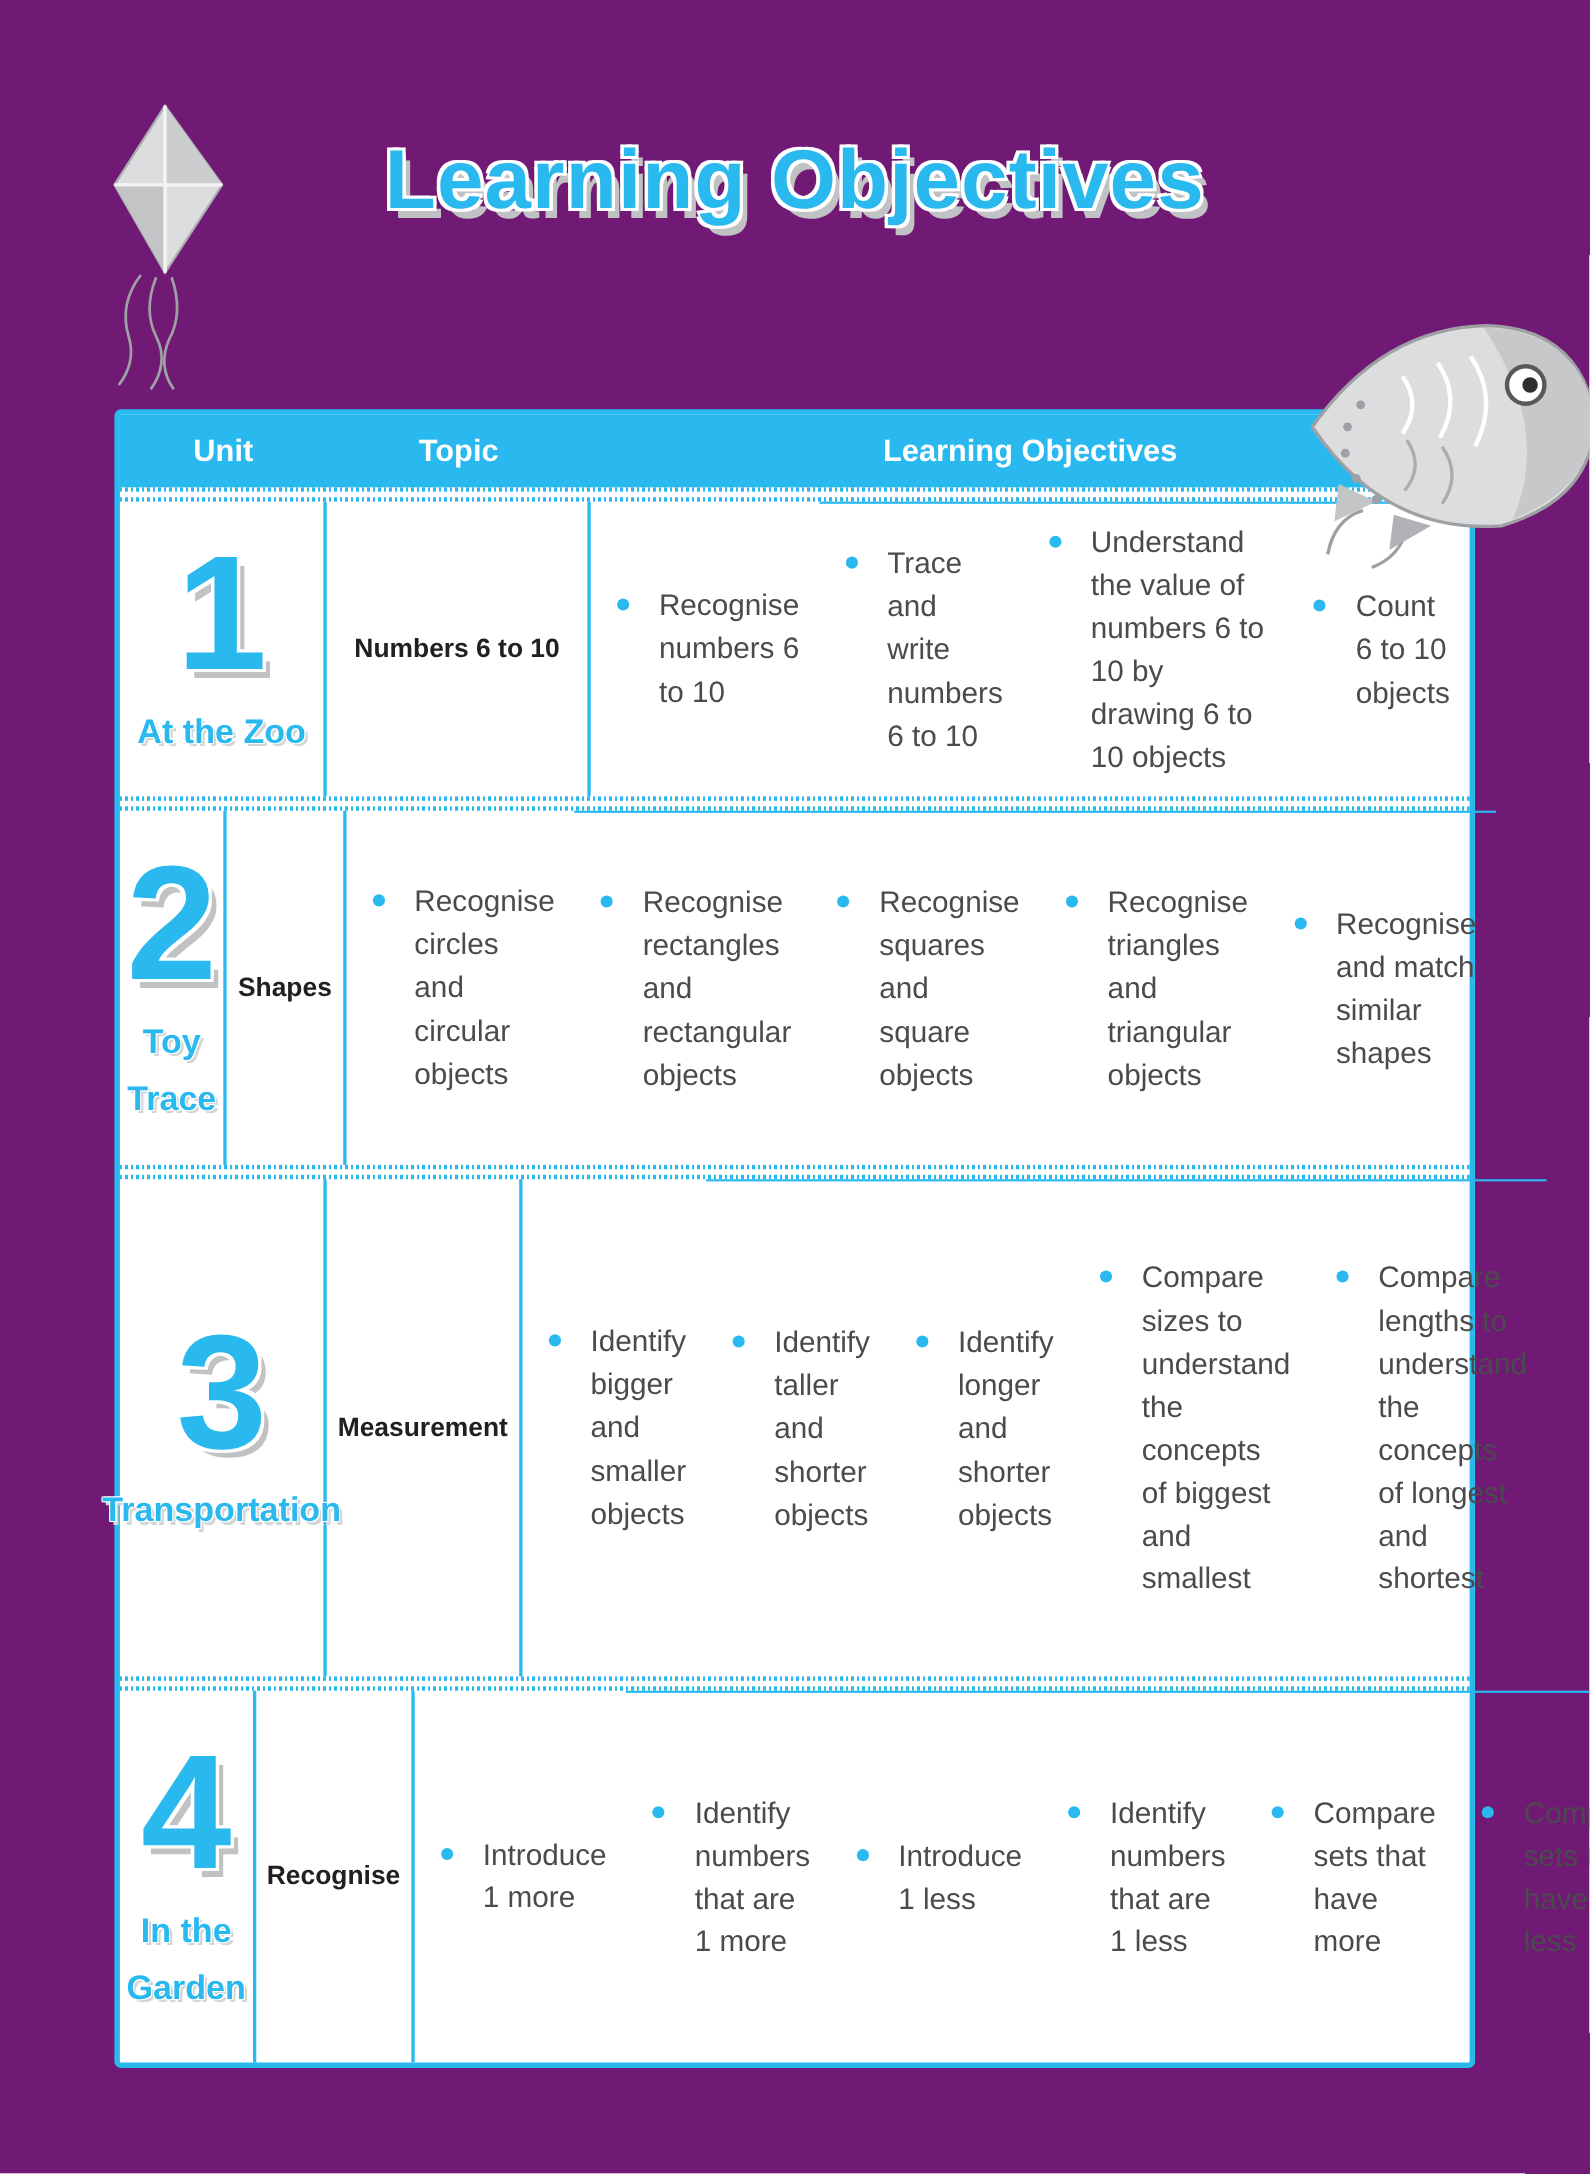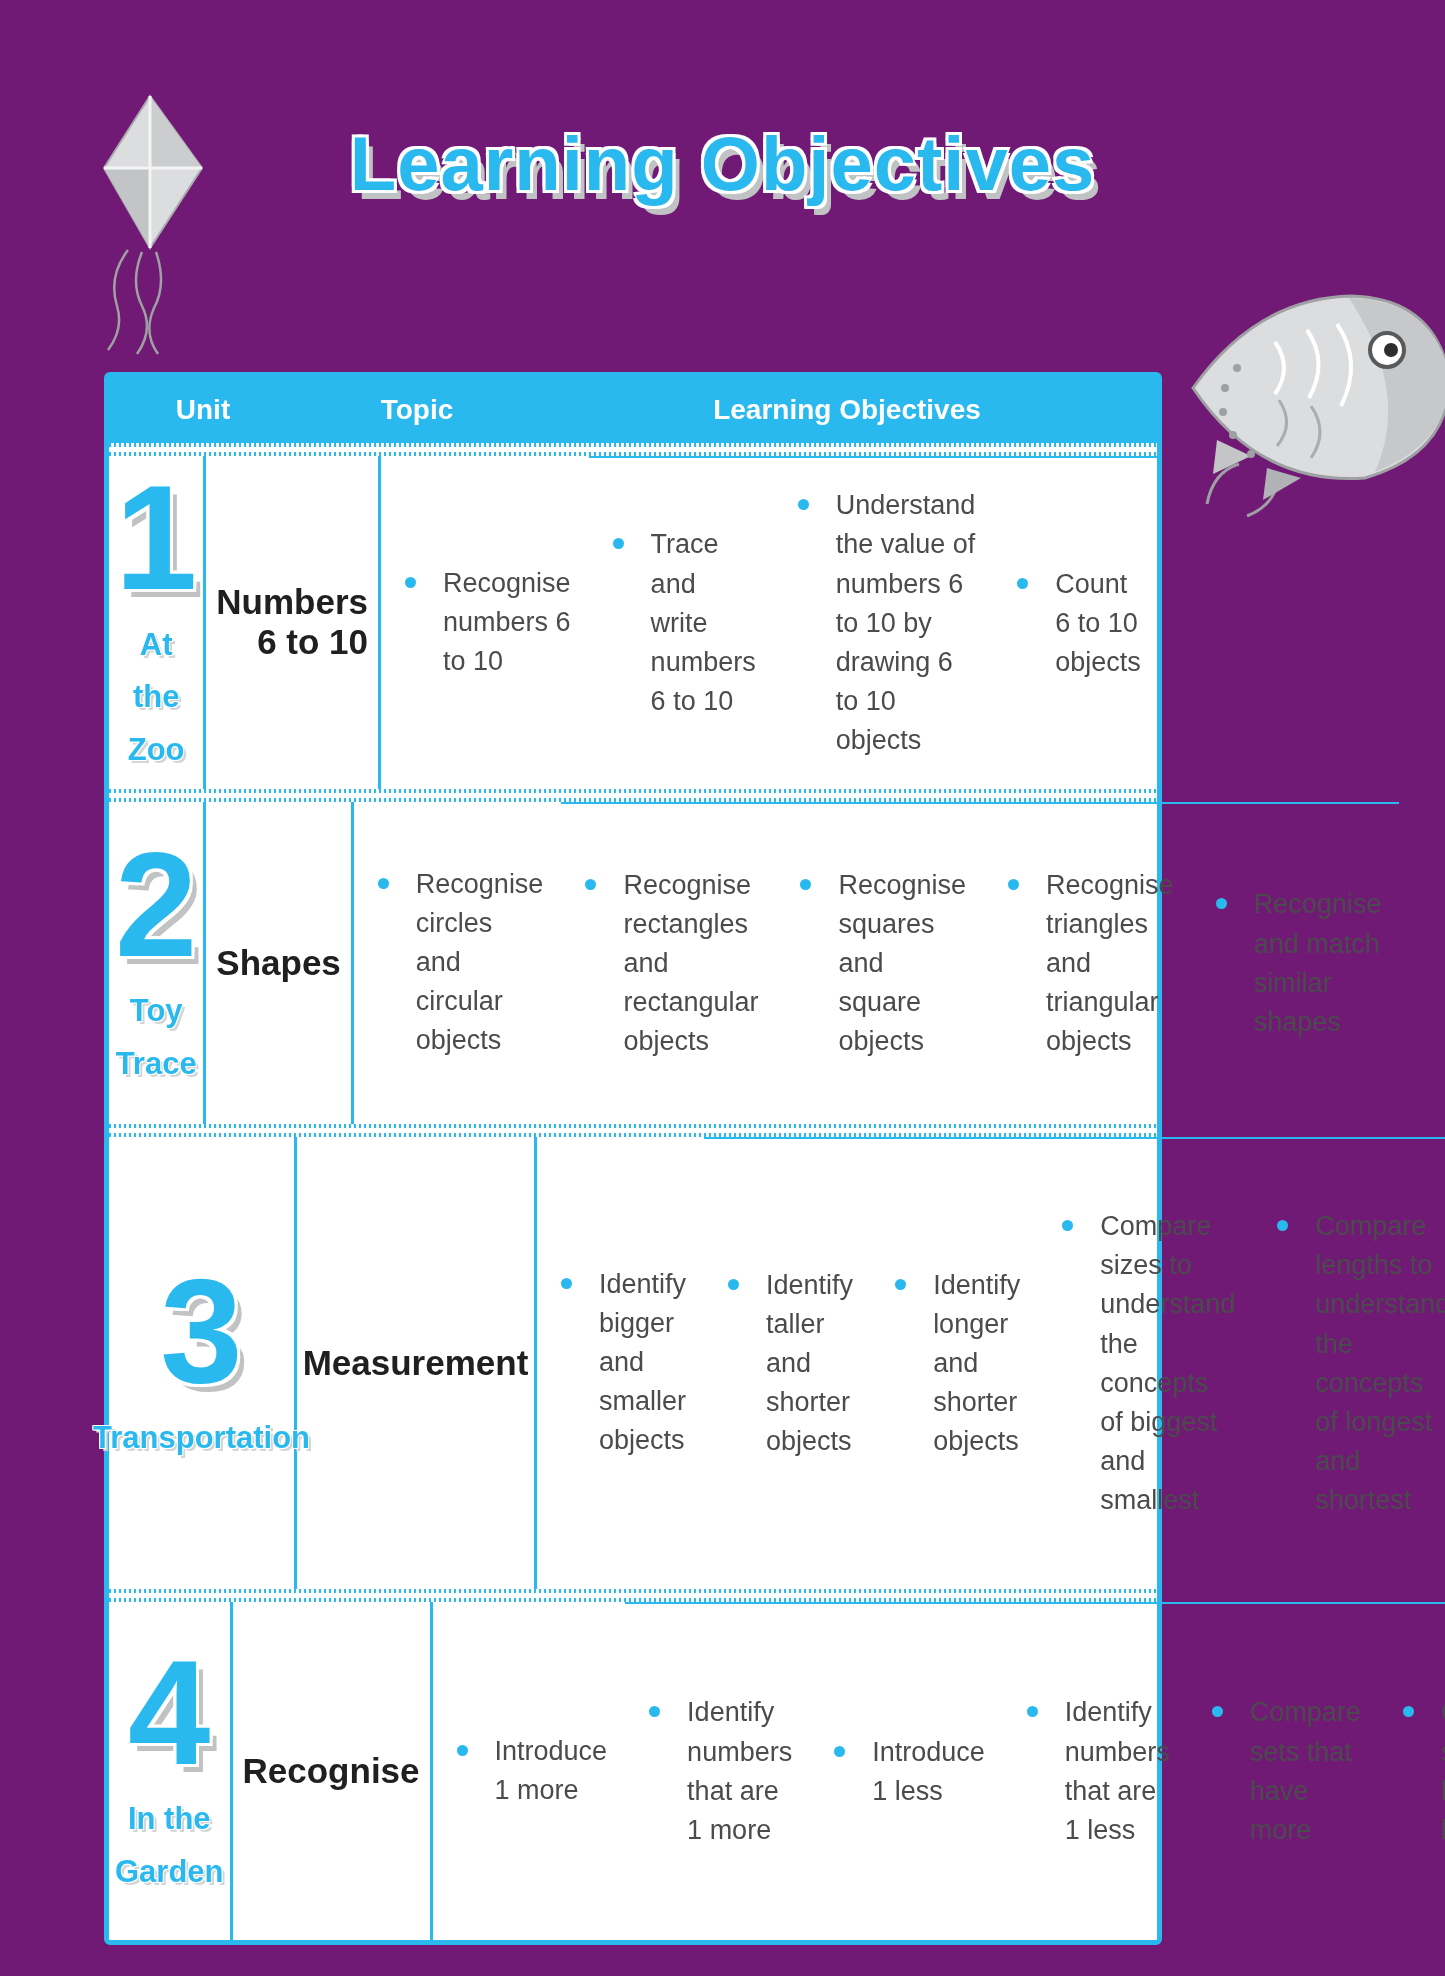--- a/index.html
+++ b/index.html
@@ -44,21 +44,21 @@
     right: -6px;
     top: 272px;
     z-index: 4;
   }
 
   
   .lo-table {
     position: absolute;
     left: 104px;
     top: 372px;
-    width: 1058px;
+    width: 1237px;
     background: var(--table-background, #fff);
     border: 5px solid var(--accent, #29B9EF);
     border-radius: 6px;
     z-index: 2;
   }
 
   .thead {
     display: flex;
     align-items: center;
     height: 66px;
@@ -119,21 +119,21 @@
       3px 3px 0 var(--shadow-light, #D3D5D6);
   }
 
   .topic-cell {
     width: 240px;
     border-right: 3px solid var(--accent, #29B9EF);
     display: flex;
     align-items: center;
     justify-content: center;
     text-align: right;
-    font-size: 35px;
+    font-size: 24px;
     font-weight: bold;
     color: var(--topic-text, #202022);
     padding: 10px;
   }
 
   .objectives-cell {
     flex: 1;
     display: flex;
     flex-direction: row;
   }

